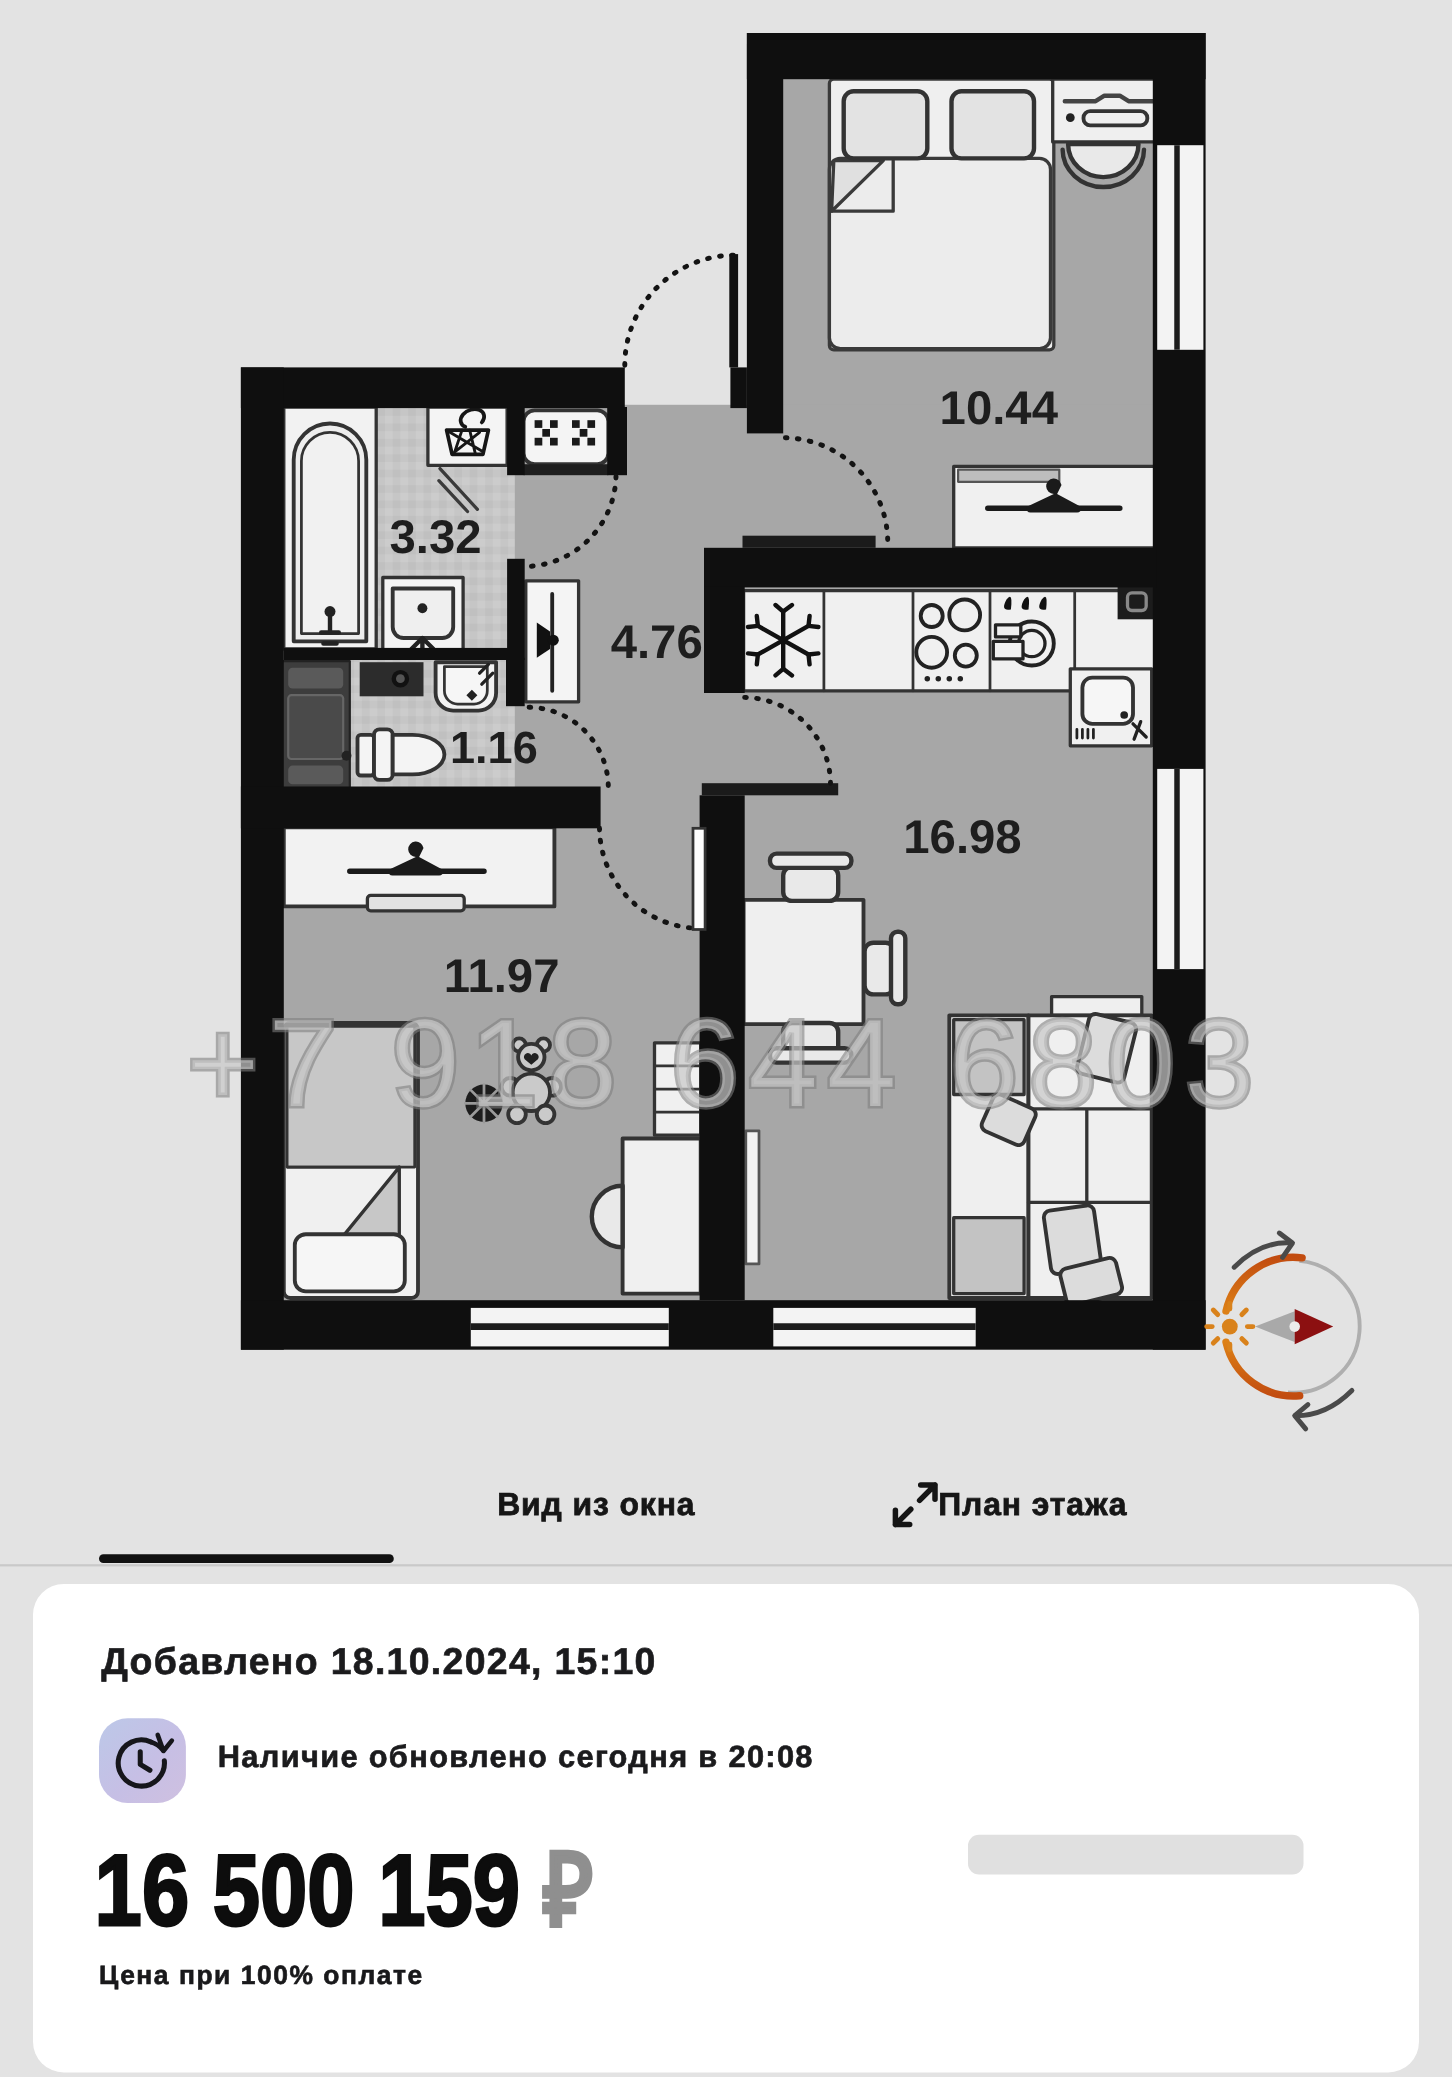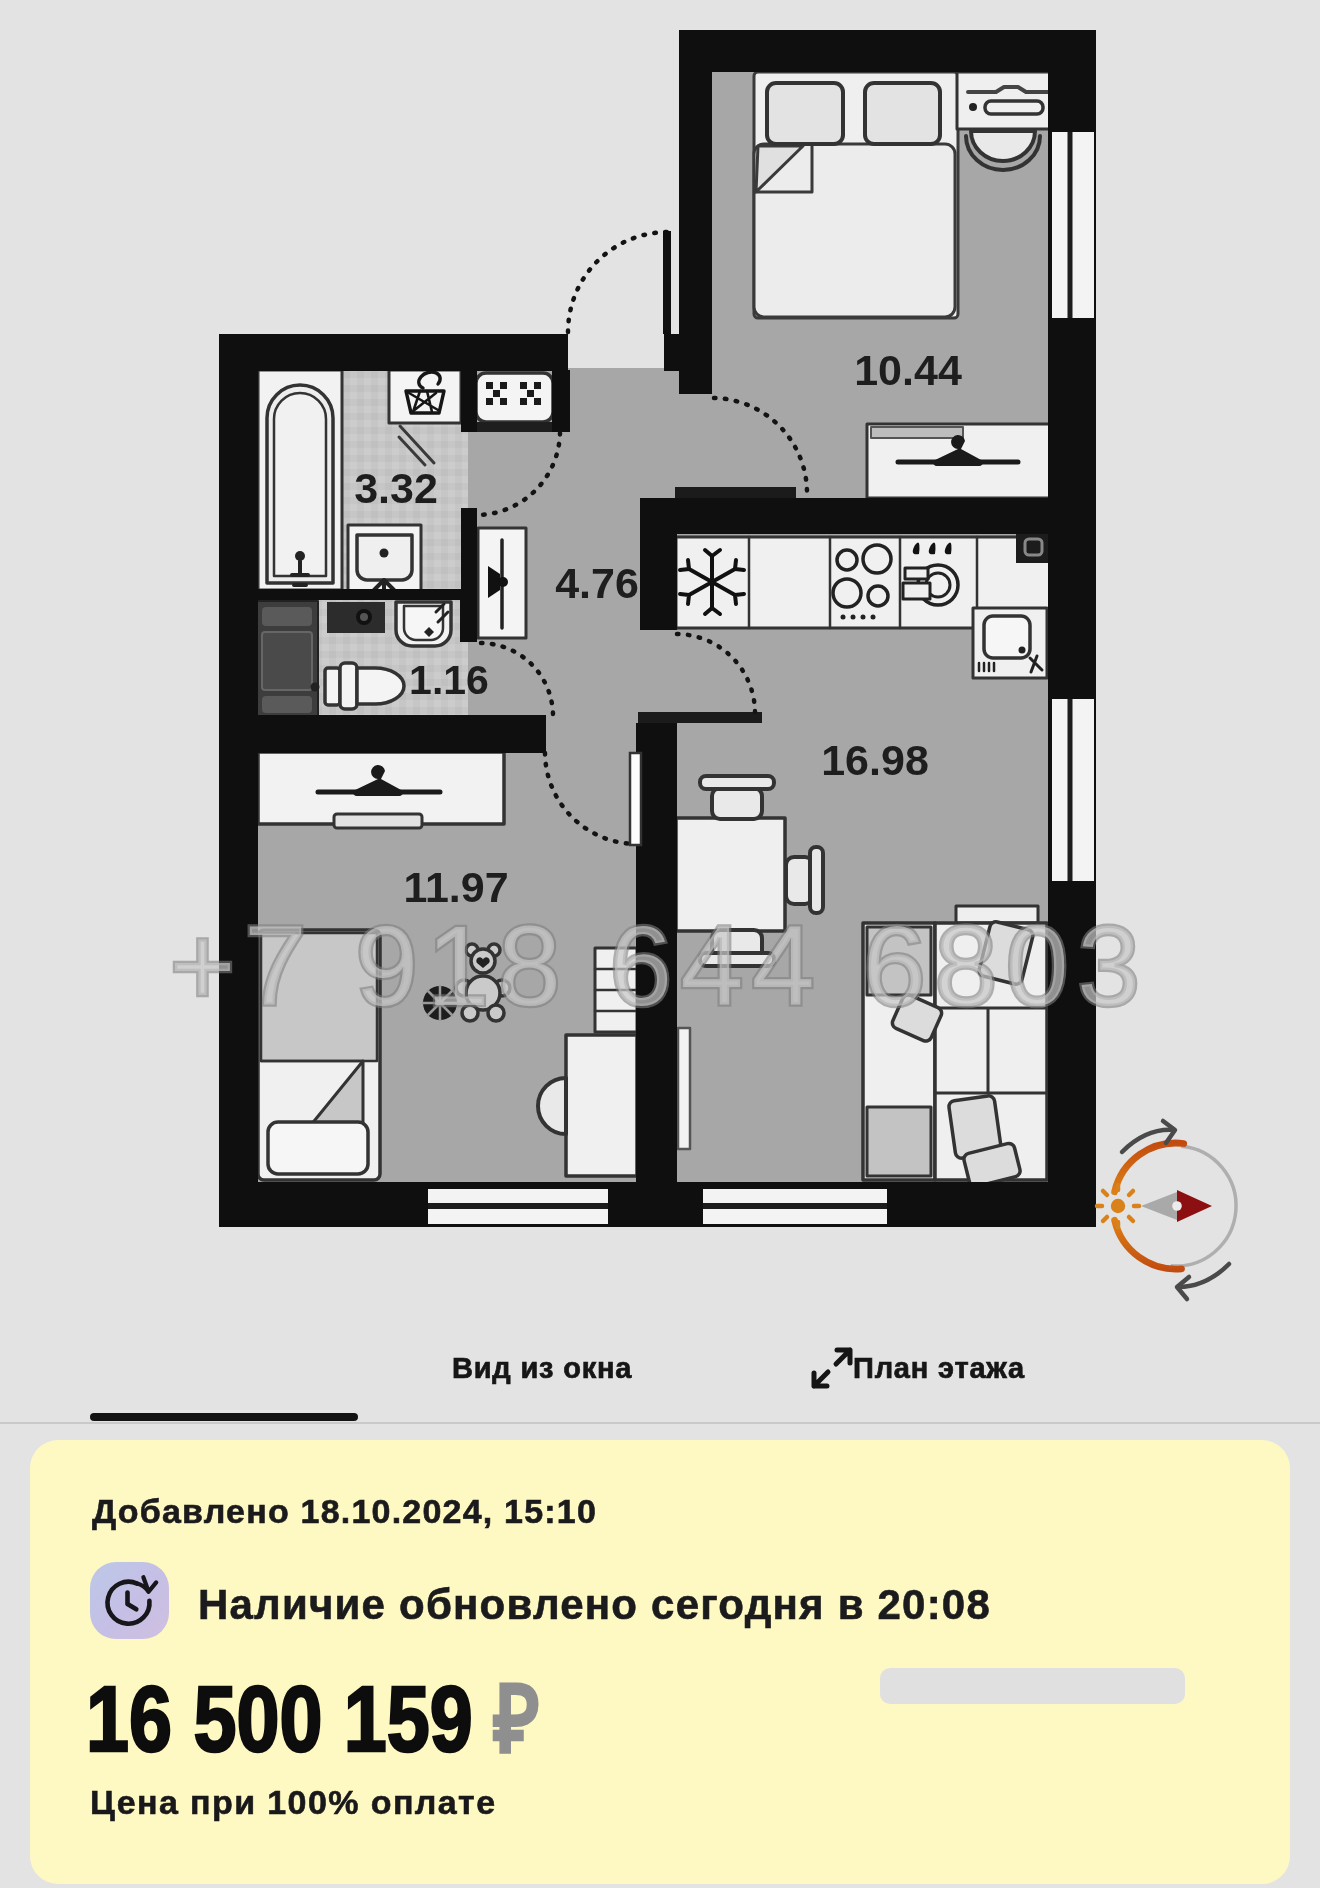--- a/index.html
+++ b/index.html
@@ -1,20 +1,20 @@
 <!DOCTYPE html>
 <html><head>
 <meta charset="utf-8">
 <style>
   html,body{margin:0;padding:0;}
   body{width:1320px;height:1888px;background:#e3e3e3;font-family:"Liberation Sans",sans-serif;position:relative;overflow:hidden;}
   #plan{position:absolute;left:0;top:0;}
   .tabs{position:absolute;left:0;top:1330px;width:1320px;height:100px;}
   .tab{position:absolute;font-weight:700;font-size:29px;line-height:42px;color:#161616;letter-spacing:0.8px;-webkit-text-stroke:0.7px #161616;}
-  .card{position:absolute;left:30px;top:1440px;width:1260px;height:444px;border-radius:28px;background:#fef9c3;}
+  .card{position:absolute;left:30px;top:1440px;width:1260px;height:444px;border-radius:28px;background:#ffffff;}
 </style>
 </head>
 <body>
 
 <svg id="plan" width="1320" height="1330" viewBox="0 0 1320 1330" xmlns="http://www.w3.org/2000/svg">
 <defs>
   <linearGradient id="orgT" x1="0" y1="0" x2="0" y2="1">
     <stop offset="0" stop-color="#c24c10"></stop>
         <stop offset="1" stop-color="#dd8016"></stop>
   </linearGradient>
@@ -355,20 +355,20 @@
 
   <div style="position:absolute;left:60px;top:122px;width:79px;height:77px;border-radius:26px;background:linear-gradient(135deg,#bcc8e8 0%,#c6bfe5 55%,#cfc0e0 100%);">
     <svg width="79" height="77" viewBox="0 0 79 77" fill="none" stroke="#16161b" stroke-width="4.6" stroke-linecap="round" stroke-linejoin="round">
       <path d="M59.4 38.7 A21 21 0 1 1 47.2 21.6"></path>
       <path d="M37.5 30.5 v11.5 l8.8 5.3"></path>
       <path d="M47.2 21.6 C 51.5 22.8 55.3 25.4 58.2 29.2" stroke-width="4.2"></path>
       <path d="M53.4 15.2 L58.6 29.8 L66.2 20.4" stroke-width="4.2"></path>
     </svg>
   </div>
 
-  <div style="position:absolute;left:168px;top:141px;font-size:42px;font-weight:700;letter-spacing:1.2px;color:#1b1b1d;-webkit-text-stroke:0.6px #1b1b1d;">Наличие обновлено сегодня в 20:08</div>
+  <div style="position:absolute;left:168px;top:141px;font-size:28px;font-weight:700;letter-spacing:1.2px;color:#1b1b1d;-webkit-text-stroke:0.6px #1b1b1d;">Наличие обновлено сегодня в 20:08</div>
 
   <div style="position:absolute;left:850px;top:228px;width:305px;height:36px;border-radius:10px;background:#e0e0e0;"></div>
 
   <div style="position:absolute;left:56px;top:233px;font-size:92px;line-height:92px;font-weight:800;color:#0d0d0d;-webkit-text-stroke:2.6px #0d0d0d;white-space:nowrap;transform:scaleX(0.84);transform-origin:0 0;">16 500 159 <span style="color:#8f8f8f;-webkit-text-stroke:2.6px #8f8f8f;">₽</span></div>
 
-  <div style="position:absolute;left:60px;top:343px;font-size:34px;font-weight:700;letter-spacing:1.4px;color:#19191b;-webkit-text-stroke:0.6px #19191b;">Цена при 100% оплате</div>
+  <div style="position:absolute;left:60px;top:343px;font-size:24px;font-weight:700;letter-spacing:1.4px;color:#19191b;-webkit-text-stroke:0.6px #19191b;">Цена при 100% оплате</div>
 </div>
 
 </body></html>

